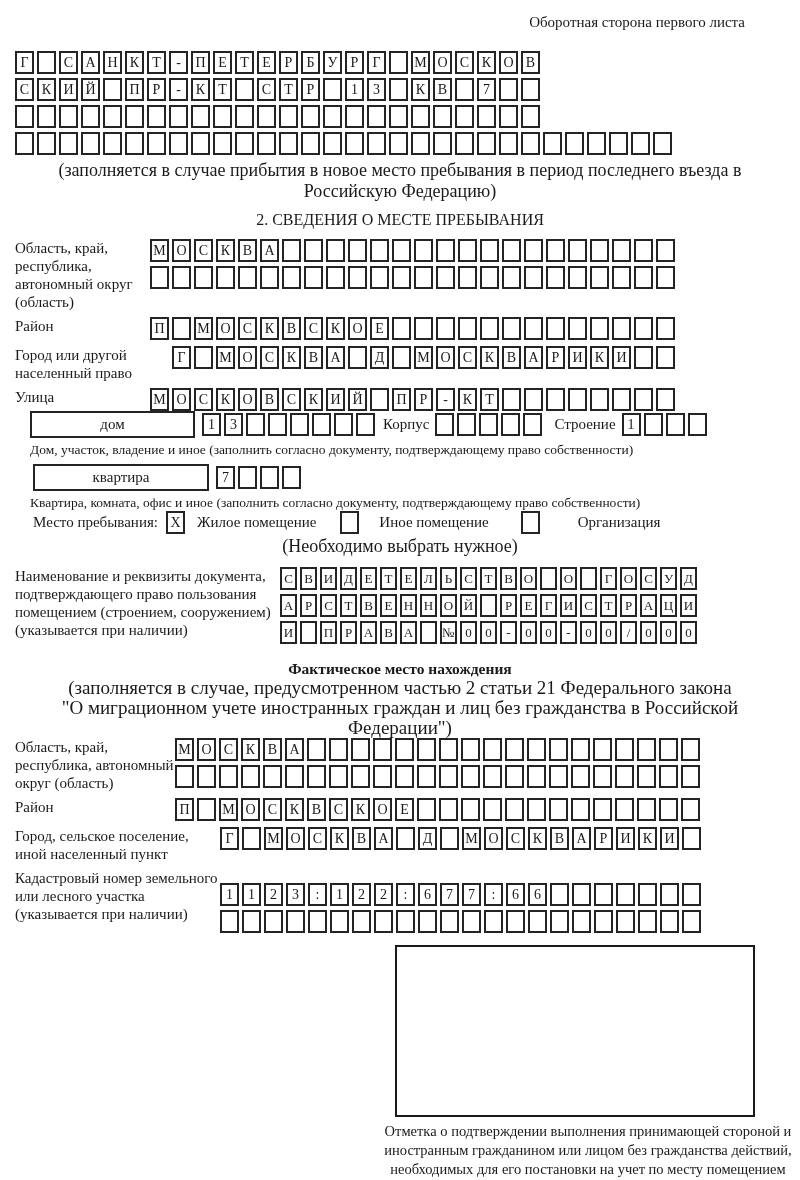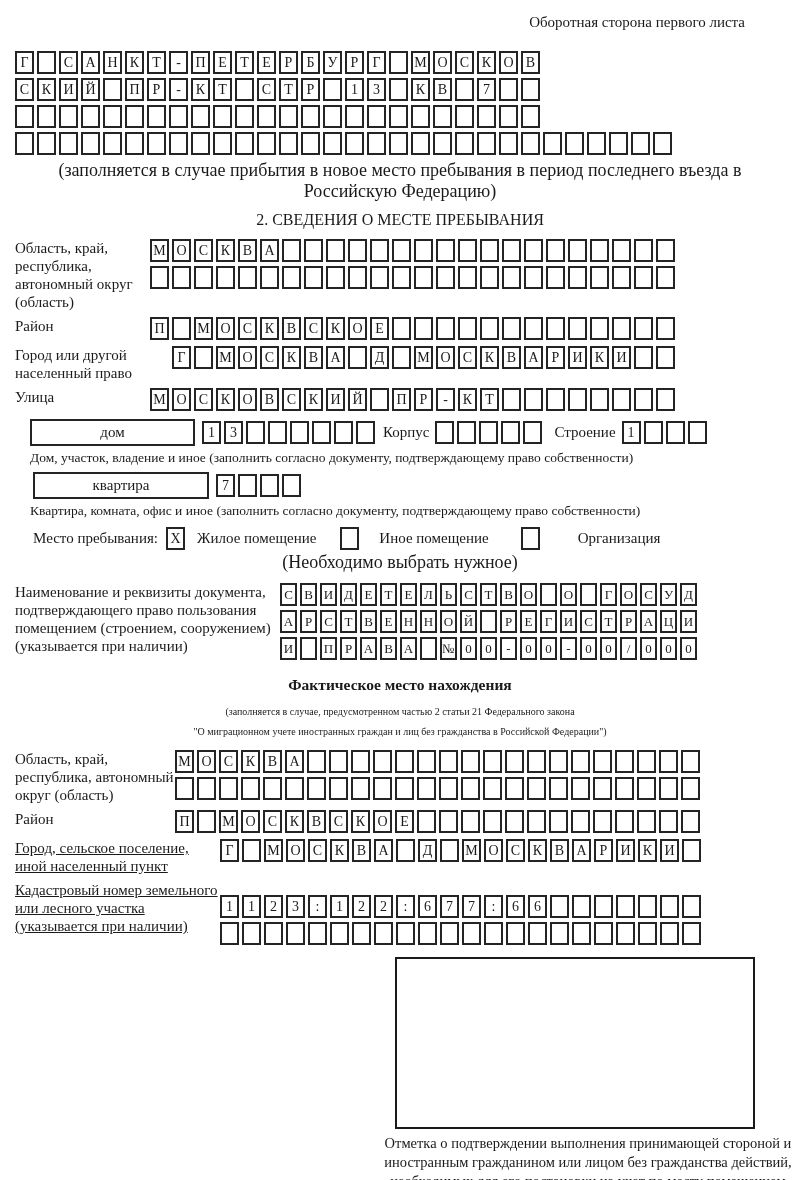--- a/index.html
+++ b/index.html
@@ -25,37 +25,37 @@
     font-size: 14px; line-height: 1; background: #fff;
   }
   .cells-sm .cell { width: 17px; height: 23px; font-size: 13px; }
 
   .center-note { text-align: center; font-size: 18px; margin-top: 5px; }
   .section-title { text-align: center; font-weight: normal; font-size: 16px; margin: 9px 0 10px 0; }
 
   .w135 { width: 135px; }
   .w155 { width: 155px; }
   .w160 { width: 160px; }
-  .w205 { width: 205px; text-decoration: underline; }
+  .w205 { width: 205px; }
   .w265 { width: 265px; }
 
-  .mt6 { margin-top: 6px; } .mt8 { margin-top: 8px; } .mt10 { margin-top: 10px; } .mt4 { margin-top: 4px; }
+  .mt6 { margin-top: 6px; } .mt8 { margin-top: 0; } .mt10 { margin-top: 10px; } .mt4 { margin-top: 4px; }
 
   .wide-box {
     border: 2px solid #242424; height: 27px;
     display: flex; align-items: center; justify-content: center;
     font-size: 15px; flex: 0 0 auto; background: #fff;
   }
   .inline-row { display: flex; align-items: center; }
   .inline-label { font-size: 15px; flex: 0 0 auto; }
   .small-note { font-size: 13.5px; margin-top: 4px; }
 
   .stamp-box { border: 2px solid #1a1a1a; width: 360px; height: 172px; margin: 12px 0 0 380px; background: #fff; }
   .stamp-caption { width: 410px; margin: 5px 0 0 368px; text-align: center; font-size: 14.5px; line-height: 19px; }
-  .subnote { text-align: center; font-size: 10px; line-height: 20px; }
+  .subnote { text-align: center; font-size: 19px; line-height: 20px; }
   .fact-title { text-align: center; font-weight: bold; font-size: 15.5px; margin-top: 16px; }
 </style>
 </head>
 <body>
 
 <div class="corner-note">Оборотная сторона первого листа</div>
 
 <div class="labeled-row">
   <div class="grids">
     <div class="grid">

